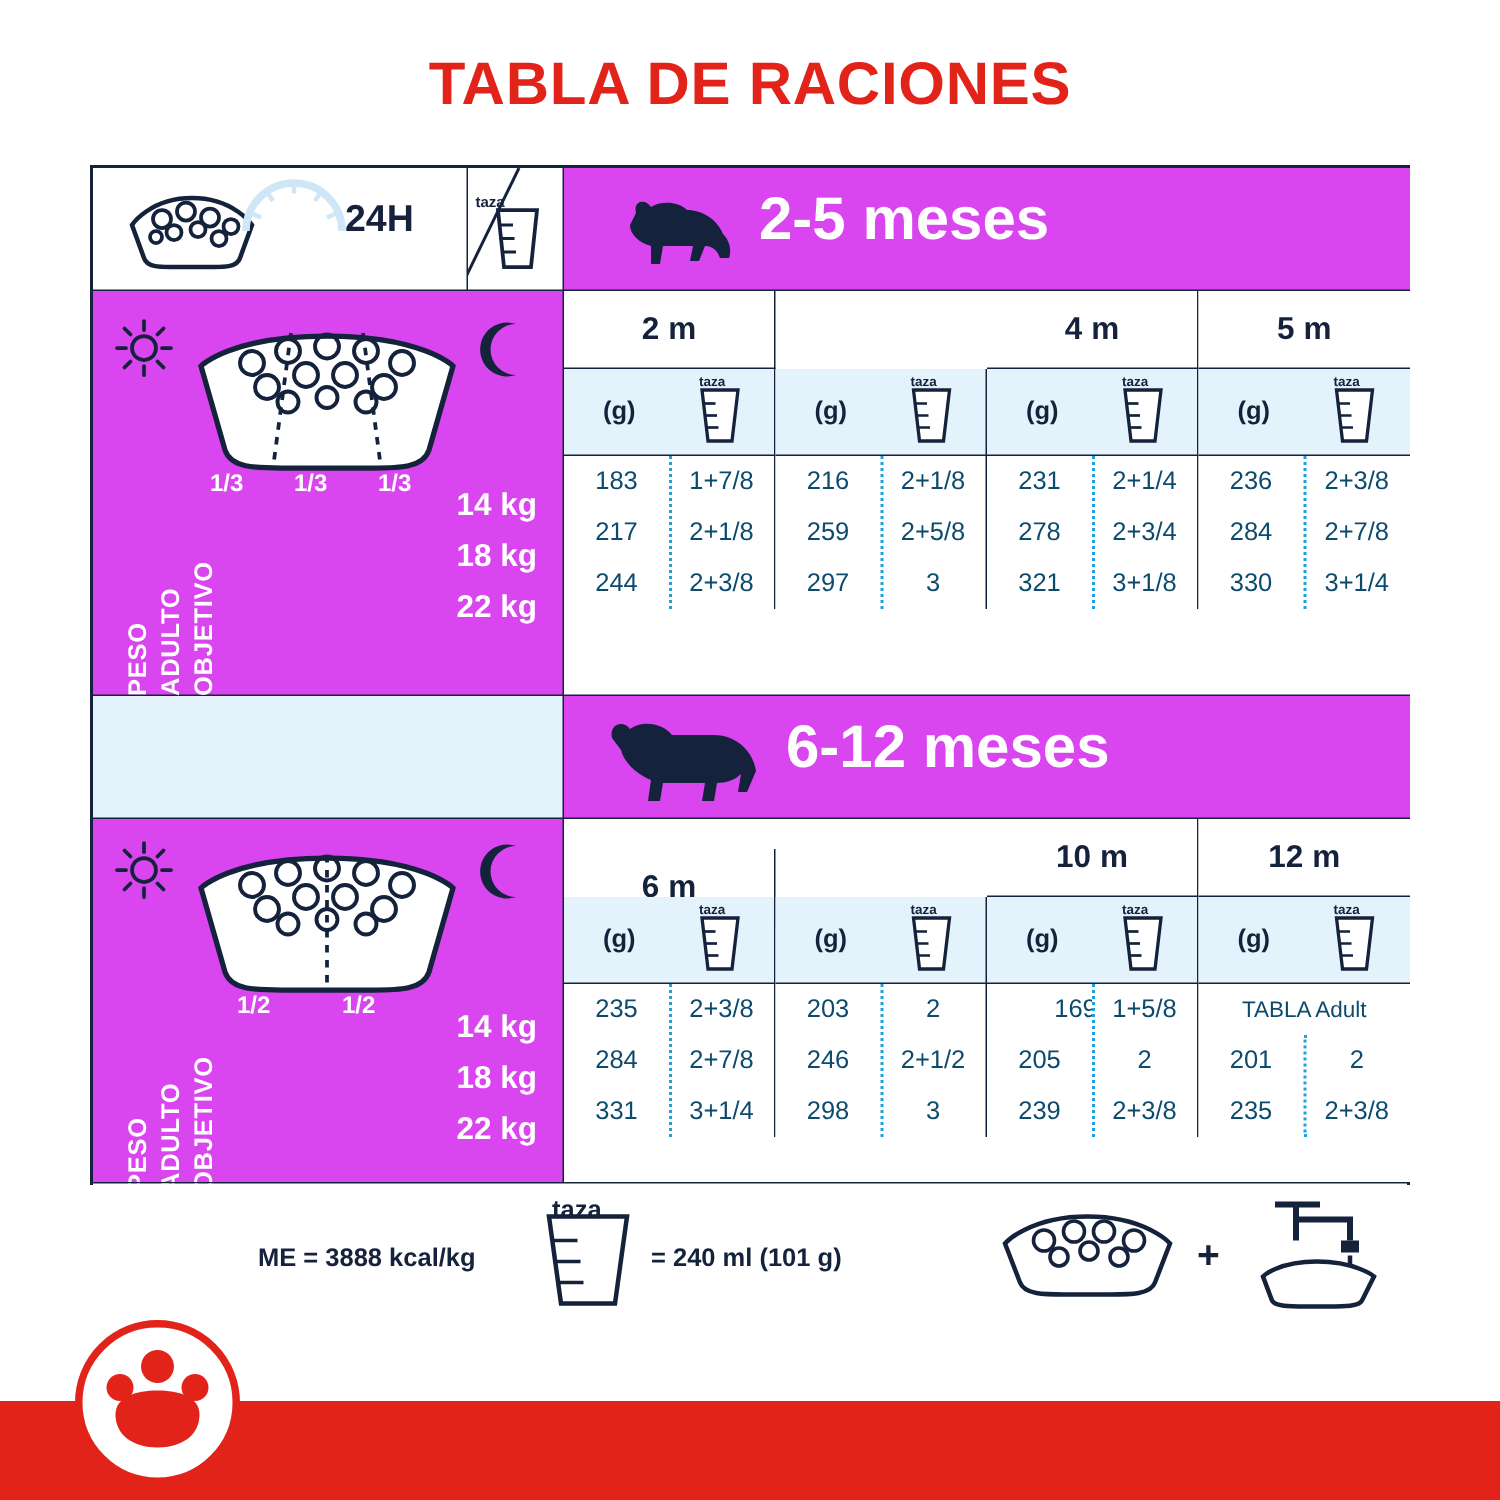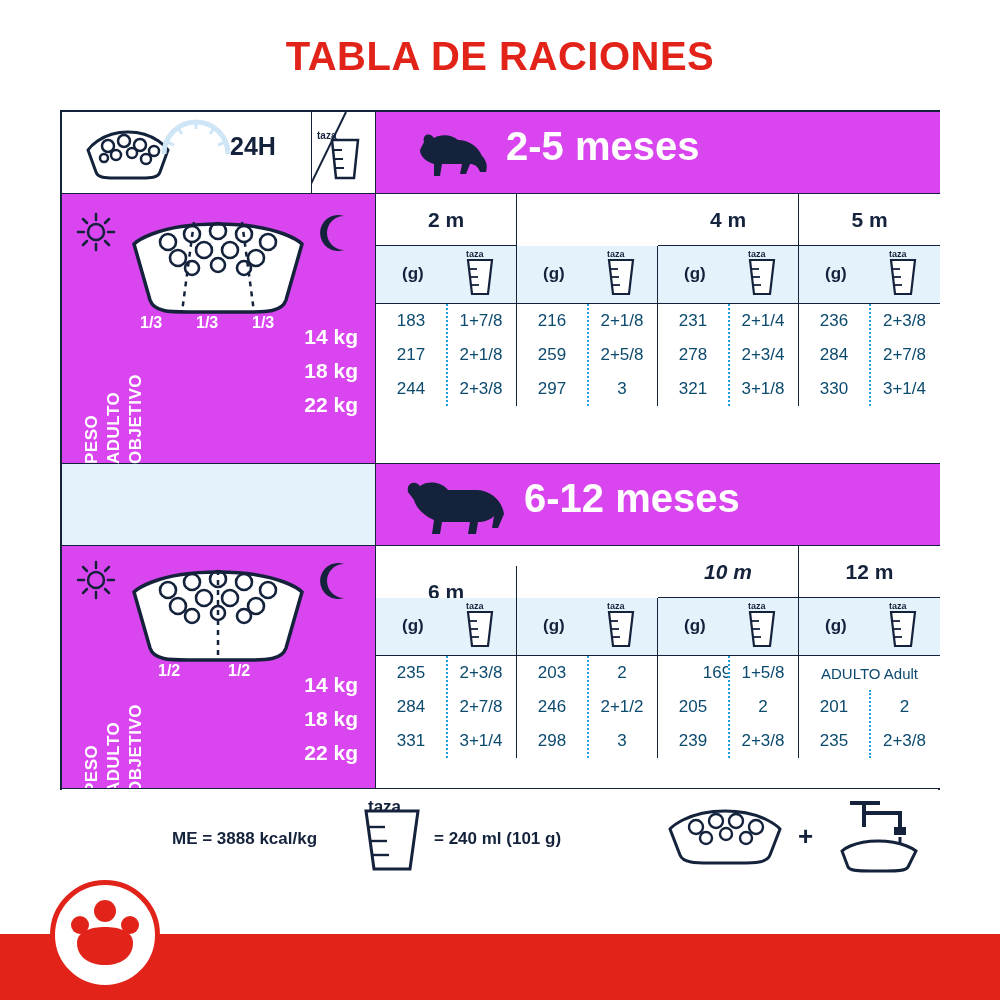--- a/index.html
+++ b/index.html
@@ -461,21 +461,21 @@
       <div class="vert" style="left:84px; top:228px; transform: rotate(-90deg);">OBJETIVO</div>
 
       <div class="weight-label" style="position:absolute; left:110px; top:122px; width:200px; height:34px;">14 kg</div>
       <div class="weight-label" style="position:absolute; left:110px; top:156px; width:200px; height:34px;">18 kg</div>
       <div class="weight-label" style="position:absolute; left:110px; top:190px; width:200px; height:34px;">22 kg</div>
     </div>
 
     <div class="cell white ctr month-label" style="left:314px; top:454px; width:141px; height:52px; border-bottom:1px solid #14223c; border-right:1px solid #14223c;">
       <span>6 m</span>
     </div>
-    <div class="cell white ctr month-label" style="left:596px; top:434px; width:141px; height:52px; border-bottom:1px solid #14223c; border-right:1px solid #14223c;font-style:italic;">
+    <div class="cell white ctr month-label" style="left:596px; top:434px; width:141px; height:52px; border-bottom:1px solid #14223c; border-right:1px solid #14223c;">
       <span>10 m</span>
     </div>
     <div class="cell white ctr month-label" style="left:737px; top:434px; width:141px; height:52px; border-bottom:1px solid #14223c;">
       <span>12 m</span>
     </div>
 
     <div class="cell lightblue" style="left:314px; top:486px; width:141px; height:58px; border-bottom:1px solid #14223c; border-right:1px solid #14223c;">
       <div class="unit-g" style="position:absolute; left:26px; top:18px;">(g)</div>
       <div style="position:absolute; left:88px; top:8px;">
         <svg width="32" height="44" viewBox="0 0 32 44">
@@ -536,21 +536,21 @@
     <div class="cell white val" style="left:525px; top:544px; width:71px; height:34px; border-right:1px solid #14223c;">
         <span>2</span>
       </div>
     <div class="cell white val" style="left:620px; top:544px; width:70px; height:34px;">
         <span>169</span>
       </div>
     <div class="cell white val" style="left:666px; top:544px; width:71px; height:34px; border-right:1px solid #14223c;">
         <span>1+5/8</span>
       </div>
     <div class="cell white val val-med" style="left:737px; top:544px; width:141px; height:34px;">
-        <span>ADULTO Adult</span>
+        <span>TABLA Adult</span>
       </div>
 
     <div class="cell white val" style="left:314px; top:578px; width:70px; height:34px;">
         <span>284</span>
       </div>
     <div class="cell white val" style="left:384px; top:578px; width:71px; height:34px; border-right:1px solid #14223c;">
         <span>2+7/8</span>
       </div>
     <div class="cell white val" style="left:455px; top:578px; width:70px; height:34px;">
         <span>246</span>

